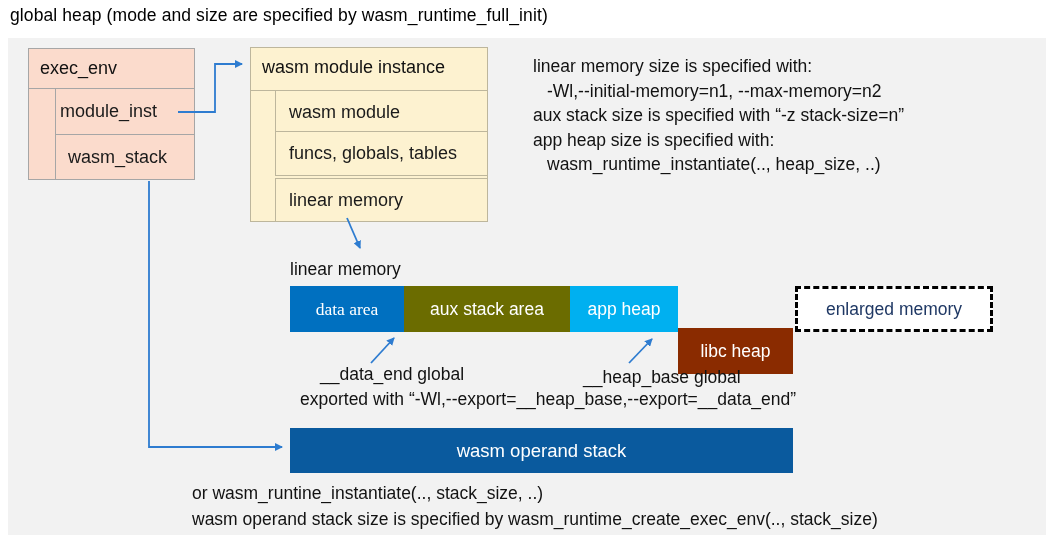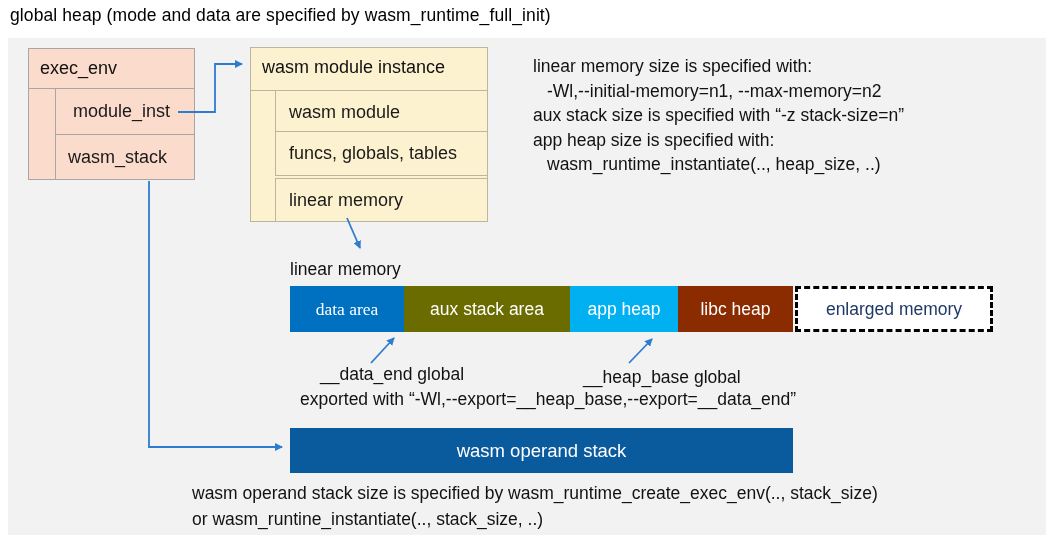--- a/index.html
+++ b/index.html
@@ -27,21 +27,21 @@
 
   
   .box { border: 1px solid #a6a6a6; font-size: 18px; color: #1a1a1a; }
   .pink { background: #fbdbcc; }
   .cream { background: #fdf2d0; border-color: #bdb69c; }
 
   .exec-env-outer { left: 28px; top: 48px; width: 167px; height: 132px; }
   .exec-env-label { left: 40px; top: 58px; font-size: 18px; }
   .exec-divider { left: 28px; top: 88px; width: 167px; height: 1px; background: #a6a6a6; }
   .module-inst { left: 55px; top: 88px; width: 140px; height: 47px;
-                 display: flex; align-items: center; padding-left: 17px; }
+                 display: flex; align-items: center; padding-left: 4px; }
   .wasm-stack  { left: 55px; top: 134px; width: 140px; height: 46px;
                  display: flex; align-items: center; padding-left: 12px; }
 
   
   .inst-outer { left: 250px; top: 47px; width: 238px; height: 175px; }
   .inst-label { left: 262px; top: 57px; font-size: 18px; }
   .inst-divider { left: 250px; top: 90px; width: 238px; height: 1px; background: #bdb69c; }
   .inst-row { left: 275px; width: 213px; height: 45px;
               display: flex; align-items: center; padding-left: 13px; }
   .inst-row-0 { top: 90px; }
@@ -77,21 +77,21 @@
 
   
   .footer { left: 192px; top: 481px; font-size: 17.5px; line-height: 25.5px; color: #121212; }
 
   
   .arrows { left: 0; top: 0; width: 1054px; height: 547px; pointer-events: none; }
 </style>
 </head>
 <body>
 
-<div class="abs page-title">global heap (mode and data are specified by wasm_runtime_full_init)</div>
+<div class="abs page-title">global heap (mode and size are specified by wasm_runtime_full_init)</div>
 
 <div class="abs panel"></div>
 
 <div class="abs box pink exec-env-outer"></div>
 <div class="abs exec-env-label">exec_env</div>
 <div class="abs exec-divider"></div>
 <div class="abs box pink module-inst">
   <span>module_inst</span>
 </div>
 <div class="abs box pink wasm-stack">
@@ -122,38 +122,38 @@
 <div class="abs linmem-label">linear memory</div>
 <div class="abs bar-seg seg-data" style="background: rgb(0, 112, 192); font-family: Liberation Serif, serif;">
   <span>data area</span>
 </div>
 <div class="abs bar-seg seg-aux" style="background: rgb(107, 108, 0);">
   <span>aux stack area</span>
 </div>
 <div class="abs bar-seg seg-app" style="background: rgb(0, 176, 240);">
   <span>app heap</span>
 </div>
-<div class="abs bar-seg seg-libc" style="background: rgb(138, 43, 0);">
+<div class="abs bar-seg seg-libc" style="background: rgb(138, 43, 0); margin-top: 42px;">
   <span>libc heap</span>
 </div>
 <div class="abs bar-seg seg-enlarged" style="color: rgb(31, 56, 100);">
   <span>enlarged memory</span>
 </div>
 
 <div class="abs anno anno-data-end">__data_end global</div>
 <div class="abs anno anno-heap-base">__heap_base global</div>
 <div class="abs anno anno-exported">exported with “-Wl,--export=__heap_base,--export=__data_end”</div>
 
 <div class="abs operand-bar" style="background: rgb(10, 90, 158);">
   <span>wasm operand stack</span>
 </div>
 
 <div class="abs footer">
+  <div>or wasm_runtine_instantiate(.., stack_size, ..)</div>
   <div>wasm operand stack size is specified by wasm_runtime_create_exec_env(.., stack_size)</div>
-  <div>or wasm_runtine_instantiate(.., stack_size, ..)</div>
 </div>
 
 <svg class="abs arrows" viewBox="0 0 1054 547" xmlns="http://www.w3.org/2000/svg">
   <defs>
     <marker id="ah" markerWidth="9" markerHeight="8" refX="7" refY="4" orient="auto" markerUnits="userSpaceOnUse">
       <path d="M0,0 L8,4 L0,8 Z" fill="#2e7cd0"></path>
     </marker>
   </defs>
   <path d="M178,112 L215,112 L215,64 L242,64" fill="none" stroke="#2e7cd0" stroke-width="1.8" marker-end="url(#ah)"></path>
   <path d="M347,218 L360,248" fill="none" stroke="#2e7cd0" stroke-width="1.8" marker-end="url(#ah)"></path>

